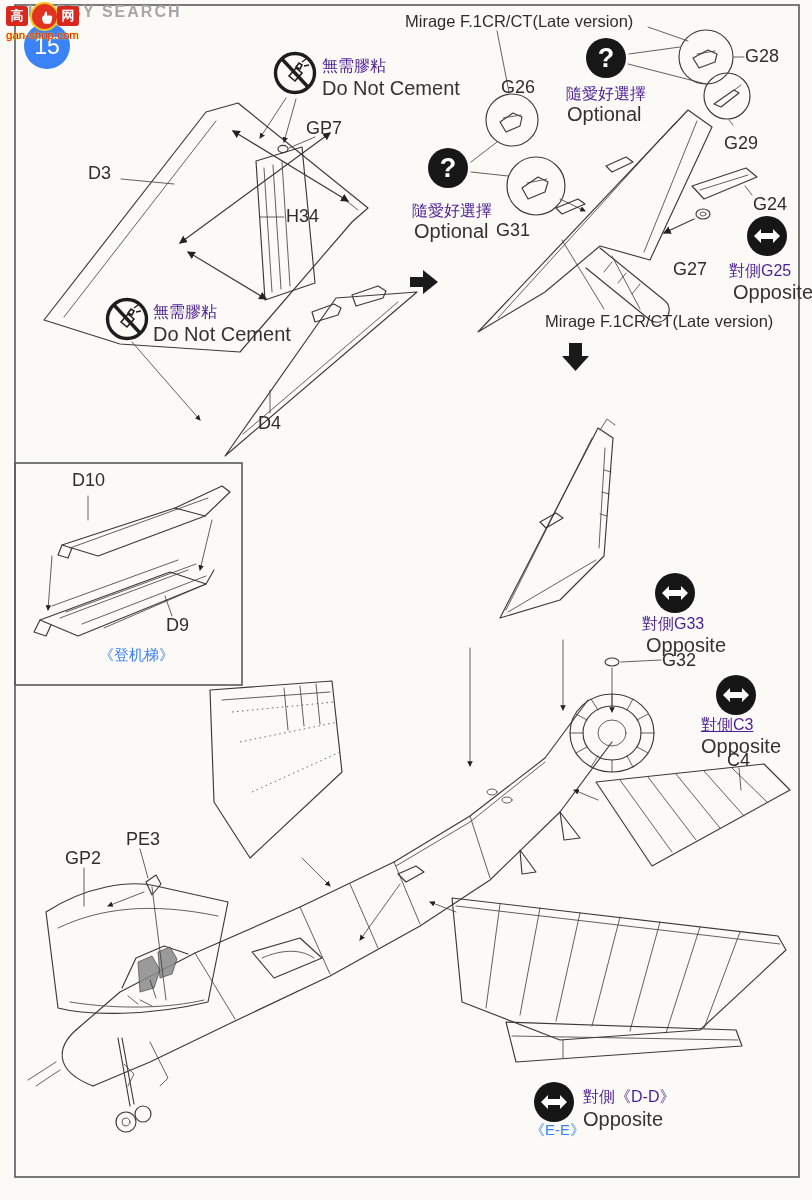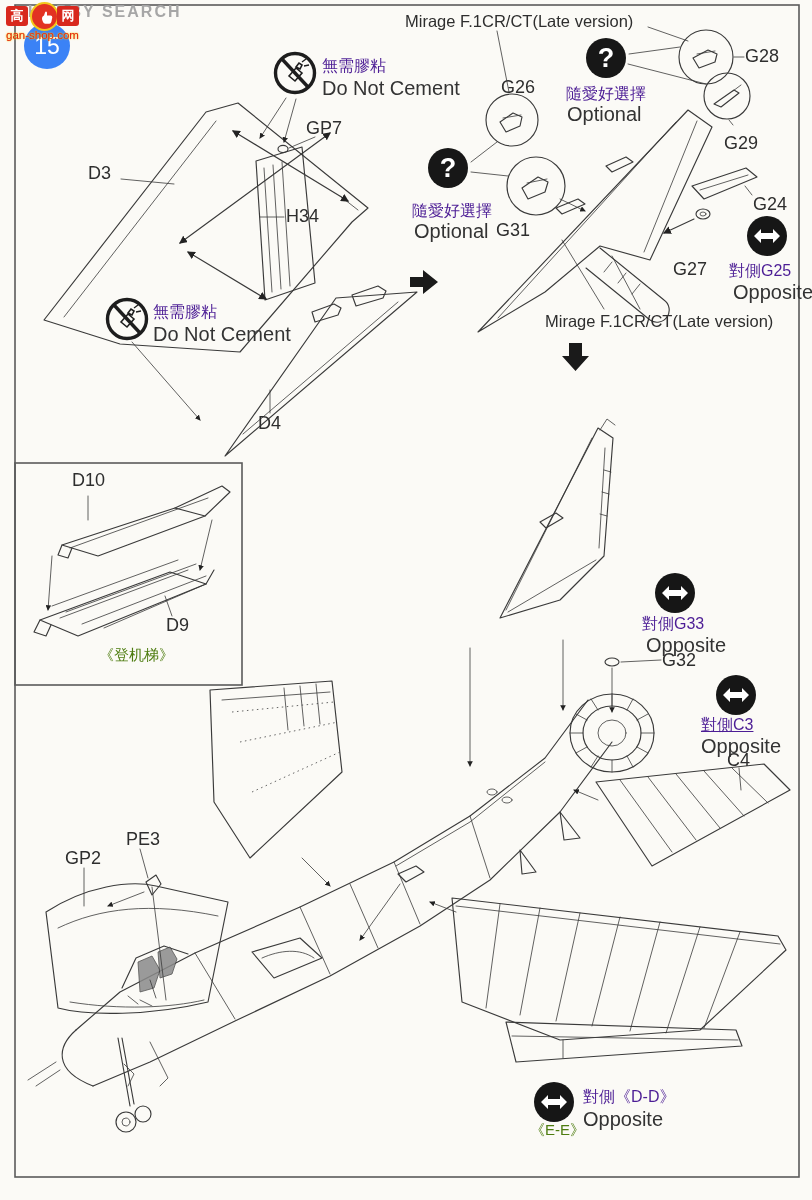--- a/index.html
+++ b/index.html
@@ -12,21 +12,21 @@
   .thin{stroke-width:0.8;}
   .riv{stroke:#555;stroke-width:0.9;fill:none;stroke-dasharray:1.5,3.5;}
   .fil{fill:#1a1a1a;stroke:none;}
   .frame{stroke:#5b5b5b;stroke-width:1.6;fill:none;}
   .seat{fill:#8a8a8a;stroke:#3a3a3a;stroke-width:0.8;opacity:0.85;}
 
   .lbl{position:absolute;white-space:nowrap;font-size:18px;color:#2e2e2e;line-height:1.05;}
   .hdr{position:absolute;white-space:nowrap;font-size:16.5px;color:#2e2e2e;}
   .zh{position:absolute;white-space:nowrap;font-size:16px;color:#4c1d95;}
   .en{position:absolute;white-space:nowrap;font-size:20px;color:#333;}
-  .cap{position:absolute;white-space:nowrap;font-size:15px;color:#4d7c0f;}
+  .cap{position:absolute;white-space:nowrap;font-size:15px;color:#3b82f6;}
 
   .icn-q{position:absolute;width:40px;height:40px;border-radius:50%;background:#171717;
     color:#fff;font-size:27px;font-weight:bold;display:flex;align-items:center;justify-content:center;}
   .icn-wrap{position:absolute;}
 
   .badge{position:absolute;left:24px;top:23px;width:46px;height:46px;border-radius:50%;
     background:#3b82f6;color:#fff;font-size:23px;font-weight:normal;
     display:flex;align-items:center;justify-content:center;z-index:1;}
   .wm-hobby{position:absolute;left:28px;top:3px;font-size:16px;font-weight:bold;
     letter-spacing:2px;color:#a6a6a6;z-index:0;}

